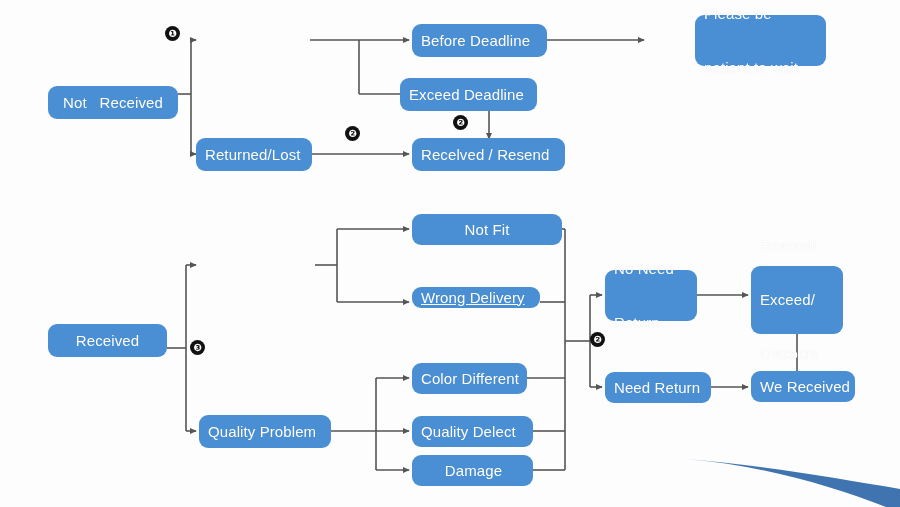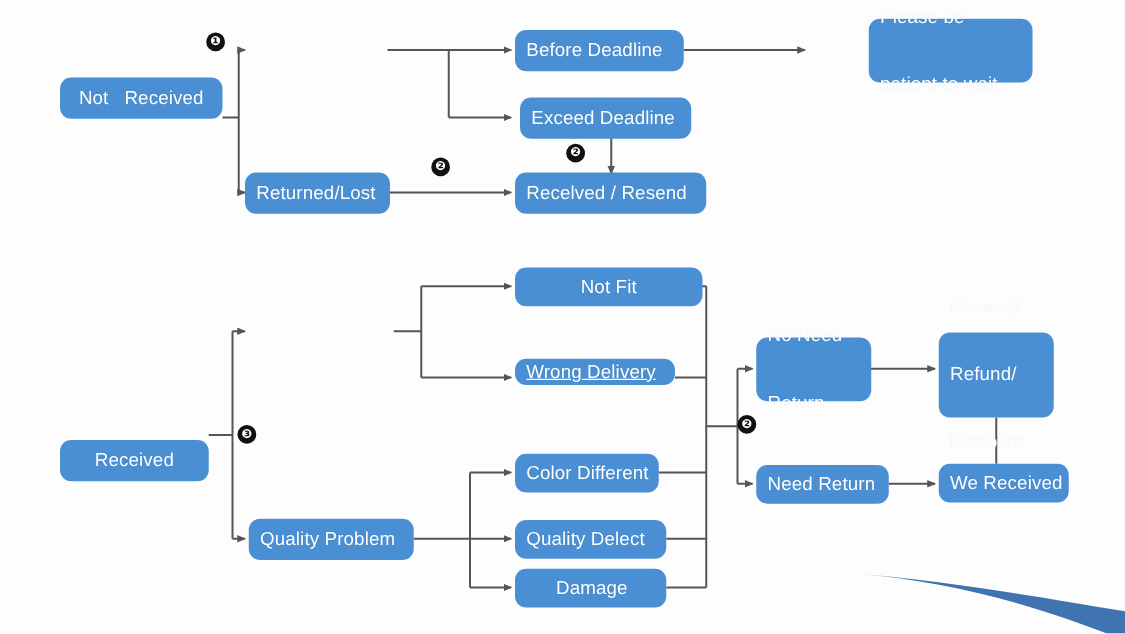--- a/index.html
+++ b/index.html
@@ -122,49 +122,49 @@
       <path d="M590,387 L602,387" marker-end="url(#ah)"></path>
 
       <path d="M693,295 L748,295" marker-end="url(#ah)"></path>
 
       <path d="M711,387 L748,387" marker-end="url(#ah)"></path>
 
       <path d="M797,334 L797,371"></path>
     </g>
   </svg>
 
-  <div class="node center" style="left:48px; top:62px; width:130px; height:33px;justify-content:center;">
+  <div class="node center" style="left:48px; top:86px; width:130px; height:33px;justify-content:center;">
     <span class="txt">Not   Received</span>
   </div>
 
 
   <div class="node left" style="left:196px; top:138px; width:116px; height:33px;">
     <span class="txt">Returned/Lost</span>
   </div>
 
   <div class="node left" style="left:412px; top:24px; width:135px; height:33px;">
     <span class="txt">Before Deadline</span>
   </div>
 
-  <div class="node left" style="left:416px; top:78px; width:137px; height:33px;">
+  <div class="node left" style="left:400px; top:78px; width:137px; height:33px;">
     <span class="txt">Exceed Deadline</span>
   </div>
 
   <div class="node left" style="left:412px; top:138px; width:153px; height:33px;">
     <span class="txt">Recelved / Resend</span>
   </div>
 
   <div class="node left" style="left:647px; top:15px; width:131px; height:51px; align-items:center;margin-left:48px;">
     <span>
       <span class="txt">Please be</span>
       <span class="txt">patient to wait</span>
     </span>
   </div>
 
-  <div class="node center" style="left:48px; top:352px; width:119px; height:33px;">
+  <div class="node center" style="left:48px; top:324px; width:119px; height:33px;">
     <span class="txt">Received</span>
   </div>
 
 
   <div class="node left" style="left:199px; top:415px; width:132px; height:33px;">
     <span class="txt">Quality Problem</span>
   </div>
 
   <div class="node center" style="left:412px; top:214px; width:150px; height:31px;">
     <span class="txt">Not Fit</span>
@@ -193,21 +193,21 @@
     </span>
   </div>
 
   <div class="node left" style="left:605px; top:372px; width:106px; height:31px;">
     <span class="txt">Need Return</span>
   </div>
 
   <div class="node left" style="left:751px; top:266px; width:92px; height:68px;">
     <span>
       <span class="txt">Resend/</span>
-      <span class="txt">Refund/</span>
+      <span class="txt">Exceed/</span>
       <span class="txt">Discount</span>
     </span>
   </div>
 
   <div class="node left" style="left:751px; top:371px; width:104px; height:31px;">
     <span class="txt">We Received</span>
   </div>
 
   <div class="marker" style="left:165px; top:26px;">
     <span>❶</span>

